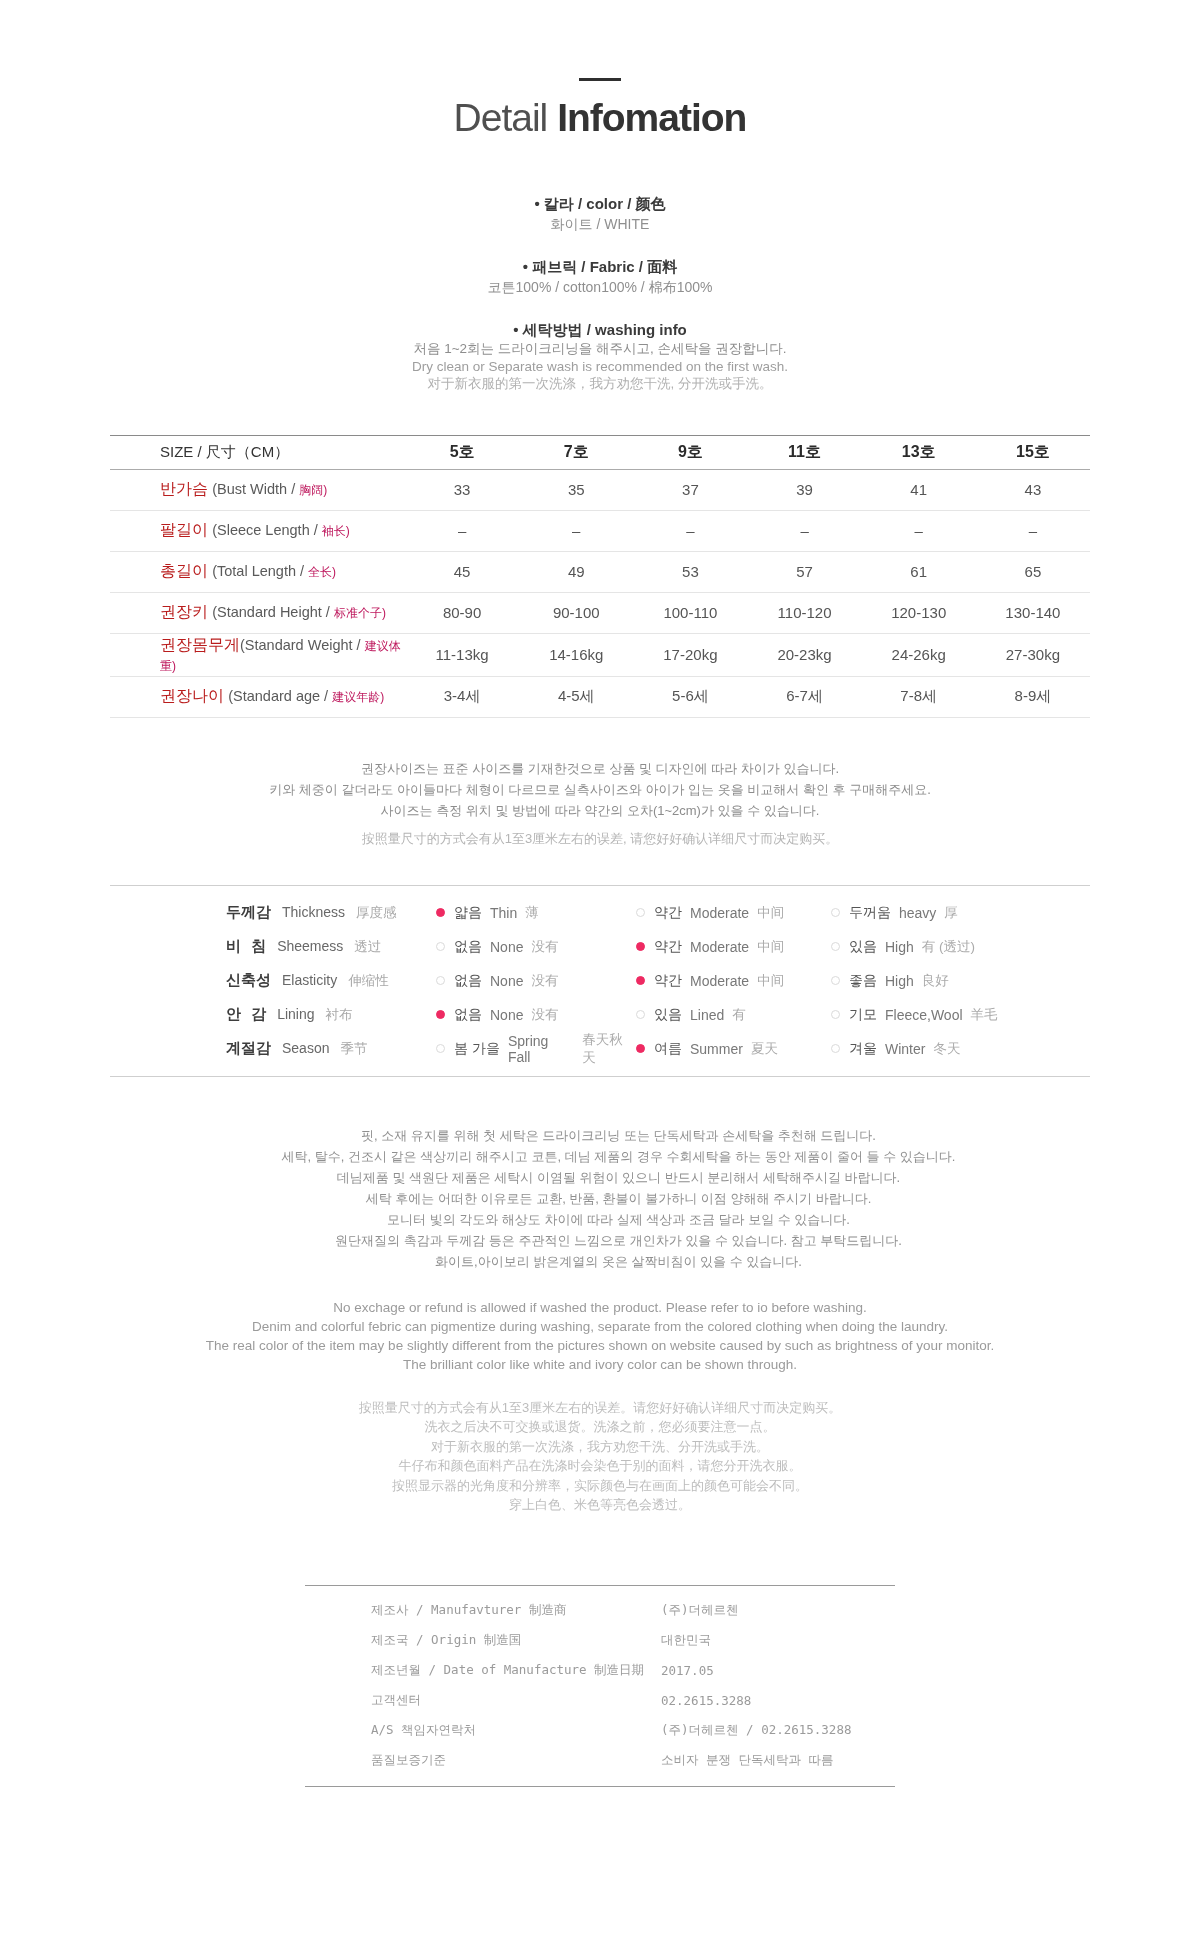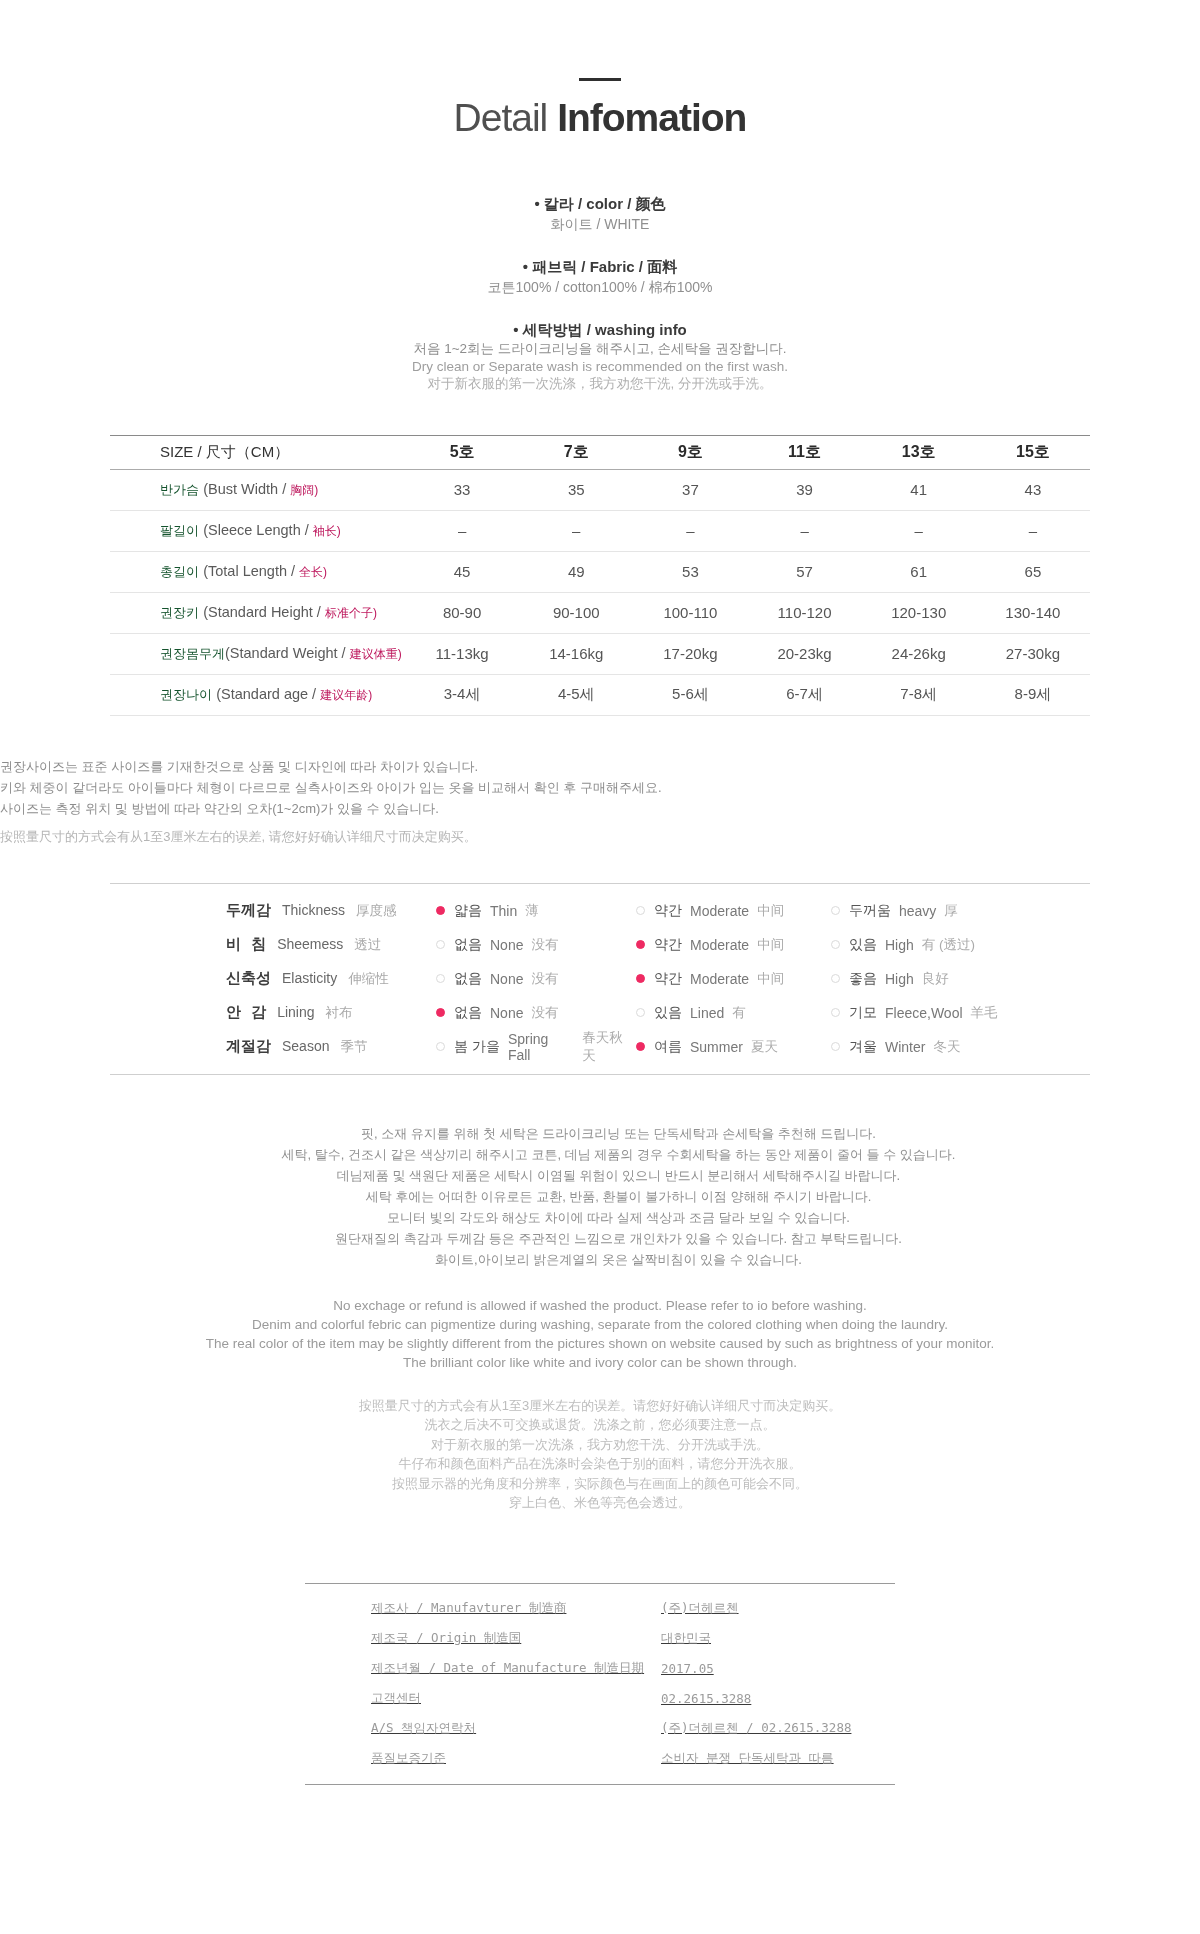--- a/index.html
+++ b/index.html
@@ -22,26 +22,26 @@
   .wash-ko { font-size:13.5px; color:#8d8d8d; line-height:17.5px; }
   .wash-en { font-size:13.5px; color:#9e9e9e; line-height:17.5px; }
   .wash-zh { font-size:13.5px; color:#b1b1b1; line-height:17.5px; }
 
   
   .size-table { width:980px; margin:42px auto 0; border-collapse:collapse; table-layout:fixed; border-top:1px solid #8a8a8a; }
   .size-table thead th { height:31px; border-bottom:1px solid #ababab; font-size:16px; font-weight:700; color:#2b2b2b; text-align:center; }
   .size-table tbody td { height:38px; border-bottom:1px solid #e5e5e5; font-size:15px; color:#555; text-align:center; }
   .size-table .lbl { text-align:left; padding-left:50px; font-weight:400; }
   .size-table thead .lbl { font-size:15px; color:#333; font-weight:400; }
-  .t-ko { font-size:13px; color:#14532d; }
+  .t-ko { font-size:16px; color:#b91c1c; }
   .t-en { font-size:14.5px; color:#5a5a5a; }
   .t-zh { font-size:12px;  color:#be185d; }
 
   
-  .size-notes { margin-top:40px; }
+  .size-notes { margin-top:40px; text-align:center; }
   .sn-ko div { font-size:13px; color:#8c8c8c; line-height:21px; }
   .sn-en { margin-top:7px; }
   .sn-en div { font-size:13.5px; color:#9e9e9e; line-height:20px; }
   .sn-zh { margin-top:8px; }
   .sn-zh div { font-size:13px; color:#b5b5b5; line-height:20px; }
 
   
   .attr-section { width:980px; margin:36px auto 0; border-top:1px solid #cfcfcf; border-bottom:1px solid #cfcfcf; padding:10px 0; }
   .attr-row { display:flex; align-items:center; height:34px; padding-left:116px; }
   .attr-label { width:210px; display:flex; gap:11px; align-items:baseline; }
@@ -61,21 +61,21 @@
   
   .care-ko { margin-top:48px; text-align:center;padding-left:37px; }
   .care-ko div { font-size:13px; color:#8f8f8f; line-height:21px; }
   .care-en { margin-top:26px; text-align:center; }
   .care-en div { font-size:13.5px; color:#9b9b9b; line-height:19px;text-align:center; }
   .care-zh { margin-top:24px; text-align:center; }
   .care-zh div { font-size:13px; color:#bdbdbd; line-height:19.5px; }
 
   
   .mfr-table { width:590px; margin:70px auto 0; border-top:1px solid #9a9a9a; border-bottom:1px solid #9a9a9a; padding:10px 0;
-               font-family:"DejaVu Sans Mono","Liberation Mono",monospace;text-decoration:underline; }
+               font-family:"DejaVu Sans Mono","Liberation Mono",monospace; }
   .mfr-row { display:flex; align-items:center; height:30px; }
   .mfr-label { width:356px; padding-left:66px; box-sizing:border-box; font-size:12.5px; color:#9b9b9b; }
   .mfr-value { font-size:12.5px; color:#9b9b9b; }
 </style>
 </head>
 <body>
 
 <div class="title-divider"></div>
 <h1 class="page-title"><span class="title-light">Detail</span> <span class="title-bold">Infomation</span></h1>
 

